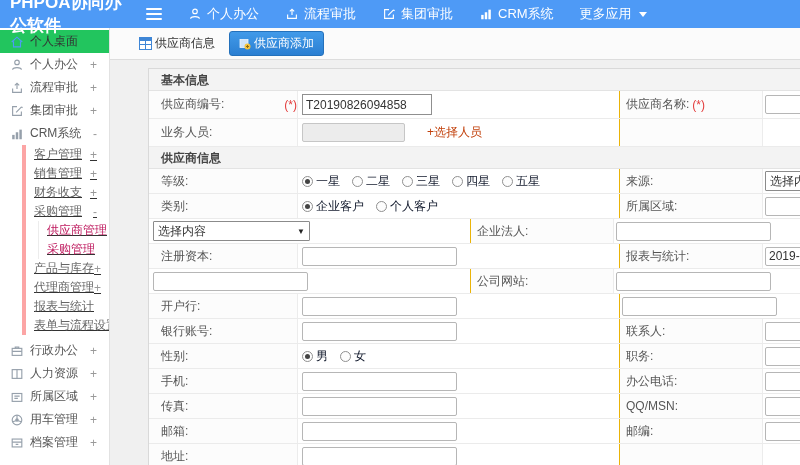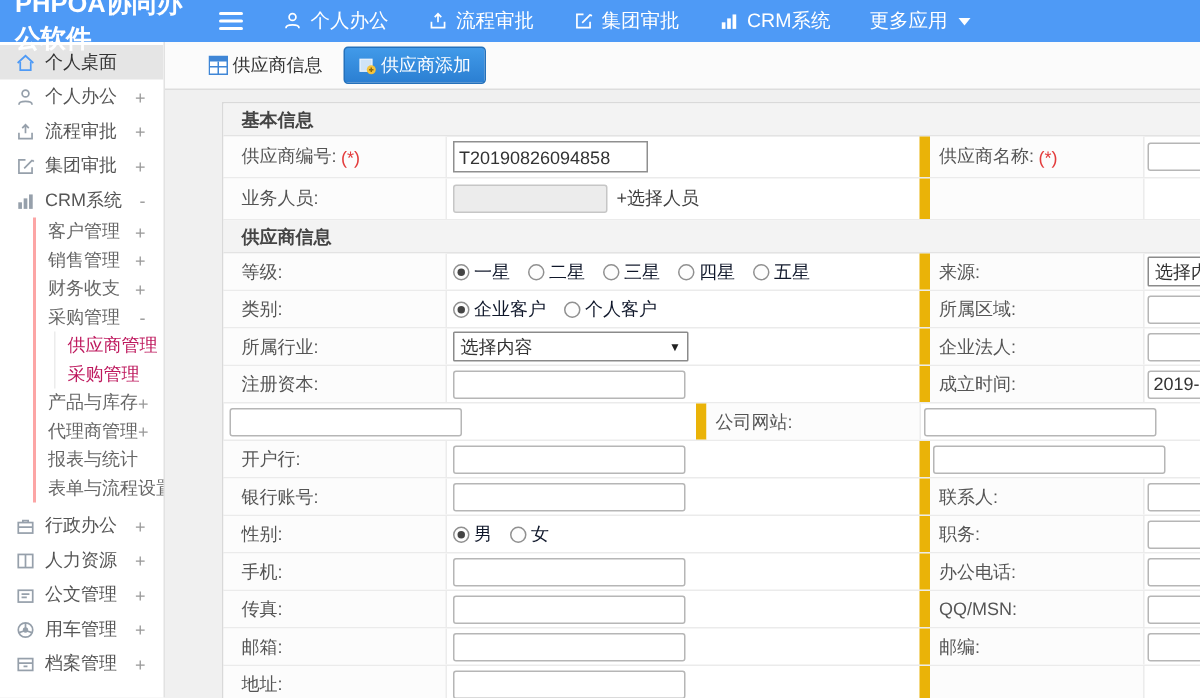--- a/index.html
+++ b/index.html
@@ -17,54 +17,54 @@
   .topnav a svg { margin-right:5px; }
   .caret { width:0; height:0; border-left:4px solid transparent; border-right:4px solid transparent; border-top:5px solid #fff; margin-left:2px; }
 
   
   .sidebar { position:absolute; left:0; top:28px; width:110px; height:437px; background:#fff;
     border-right:1px solid #e2e2e2; padding-top:2px; overflow:hidden; }
   .s-item { height:23px; display:flex; align-items:center; padding:0 12px 0 10px; color:#555; cursor:pointer; }
   .s-item svg { margin-right:6px; color:#96a0ab; flex:0 0 auto; }
   .s-item .lbl { flex:1; white-space:nowrap; }
   .s-item .exp { color:#999; font-size:12px; }
-  .s-item.active { background:#e5e5e5; color:#333; }
+  .s-item.active { background:#22c55e; color:#333; }
   .s-item.active svg { color:#4e9af6; }
-  .s-sub { margin-left:22px; border-left:2px solid #fca5a5; }
+  .s-sub { margin-left:22px; border-left:4px solid #fca5a5;text-decoration:underline; }
   .s-sub .s-item { height:19px; padding-left:8px; color:#666; }
   .s-sub2 { margin-left:12px; border-left:1px solid #ececec; }
   .s-sub2 .s-item { height:19px; padding-left:8px; color:#be185d; }
   .grp2 { margin-top:4px; }
 
   
   .content { position:absolute; left:110px; top:28px; width:690px; height:345px; background:#f0f0f0; }
   .tabstrip { height:32px; background:#fbfbfb; border-bottom:1px solid #ddd; display:flex; align-items:center; padding-left:23px; }
   .tab { display:flex; align-items:center; font-size:12px; color:#333; margin-right:8px; cursor:pointer; padding:4px 6px; }
   .tab svg { margin-right:3px; }
   .tab.active { background:linear-gradient(#419ae9,#2b7fd2); border:1px solid #2471bb; border-radius:3px; color:#fff; padding:3px 9px; }
 
   
   .form-card { margin:8px 0 0 38px; width:872px; background:#fff; border:1px solid #d9d9d9; }
   .sec-h { height:22px; line-height:22px; background:#f3f3f3; border-bottom:1px solid #e3e3e3;
     font-weight:bold; color:#444; padding-left:12px; }
   .frow { display:flex; border-bottom:1px solid #ebebeb; }
   .frow.hb { height:28px; }
   .frow.hi { height:25px; }
   .cell { display:flex; align-items:center; }
-  .c1 { width:149px; padding-left:12px; background:#fcfcfc; border-right:1px solid #ececec; color:#555; }
-  .c2 { width:322px; padding-left:4px; border-right:7px solid #eab308; }
+  .c1 { width:149px; padding-left:12px; background:#fcfcfc; border-right:1px solid #ececec; color:#555;justify-content:space-between; }
+  .c2 { width:322px; padding-left:4px; border-right:1px solid #eab308; }
   .c3 { width:143px; padding-left:6px; background:#fcfcfc; border-right:1px solid #ececec; color:#555; }
   .c4 { flex:1; padding-left:2px; }
   .req { color:#e33c3c; margin-left:3px; }
   .inp { height:19px; border:1px solid #b6b6b6; border-radius:2px; background:#fff; font-size:12px;
     padding:0 3px; font-family:inherit; color:#333; }
   .inp.code { width:130px; height:21px; border-color:#8f8f8f; border-radius:0; }
   .inp.gray { width:103px; background:#ececec; border-color:#c6c6c6; }
   .inp.w155 { width:155px; }
-  .link { color:#404040; margin-left:6px; cursor:pointer; text-decoration:none; }
+  .link { color:#c2410c; margin-left:22px; cursor:pointer; text-decoration:none; }
   .selbox { display:inline-flex; align-items:center; justify-content:space-between; width:157px; height:20px;
     border:1px solid #8b8b8b; background:#fff; padding:0 4px; cursor:pointer; border-radius:1px; }
   .selbox .ar { font-size:8px; color:#222; }
   .selbox.right { width:155px; }
   .radio { display:inline-block; width:11px; height:11px; border:1px solid #909090; border-radius:50%;
     background:#fdfdfd; vertical-align:-2px; margin-right:3px; position:relative; cursor:pointer; }
   .radio.on::after { content:""; position:absolute; left:2px; top:2px; width:5px; height:5px; border-radius:50%; background:#444; }
   .ropt { margin-right:12px; color:#0f172a; white-space:nowrap; }
 </style>
 </head>
@@ -212,21 +212,21 @@
           <path d="M8 3 V13"></path>
         </svg>
       <span class="lbl">人力资源</span>
       <span class="exp">+</span>
       </div>
     <div class="s-item">
       <svg width="14" height="14" viewBox="0 0 16 16" fill="none" stroke="currentColor" stroke-width="1.3">
           <rect x="2.5" y="4" width="11" height="9"></rect>
           <path d="M5 7 H11 M5 9.5 H9"></path>
         </svg>
-      <span class="lbl">公文管理</span>
+      <span class="lbl">所属区域</span>
       <span class="exp">+</span>
       </div>
     <div class="s-item">
       <svg width="14" height="14" viewBox="0 0 16 16" fill="none" stroke="currentColor" stroke-width="1.3">
           <circle cx="8" cy="8" r="5.5"></circle>
           <circle cx="8" cy="8" r="1.4" fill="currentColor"></circle>
           <path d="M8 2.5 V6.5 M3 10 L6.8 8.8 M13 10 L9.2 8.8"></path>
         </svg>
       <span class="lbl">用车管理</span>
       <span class="exp">+</span>
@@ -328,23 +328,20 @@
       </div>
       <div class="cell c3">
           <span>所属区域:</span>
         </div>
       <div class="cell c4">
           <input class="inp w155" style="">
         </div>
     </div>
 
     <div class="frow hi">
-      <div class="cell c1">
-          <span>所属行业:</span>
-        </div>
       <div class="cell c2">
         <span class="selbox">
             <span>选择内容</span>
             <span class="ar">▼</span>
           </span>
       </div>
       <div class="cell c3">
           <span>企业法人:</span>
         </div>
       <div class="cell c4">
@@ -353,21 +350,21 @@
     </div>
 
     <div class="frow hi">
       <div class="cell c1">
           <span>注册资本:</span>
         </div>
       <div class="cell c2">
           <input class="inp w155" style="">
         </div>
       <div class="cell c3">
-          <span>成立时间:</span>
+          <span>报表与统计:</span>
         </div>
       <div class="cell c4">
           <input class="inp w155" value="2019-08-26" style="">
         </div>
     </div>
 
     <div class="frow hi">
       <div class="cell c2">
           <input class="inp w155" style="">
         </div>

